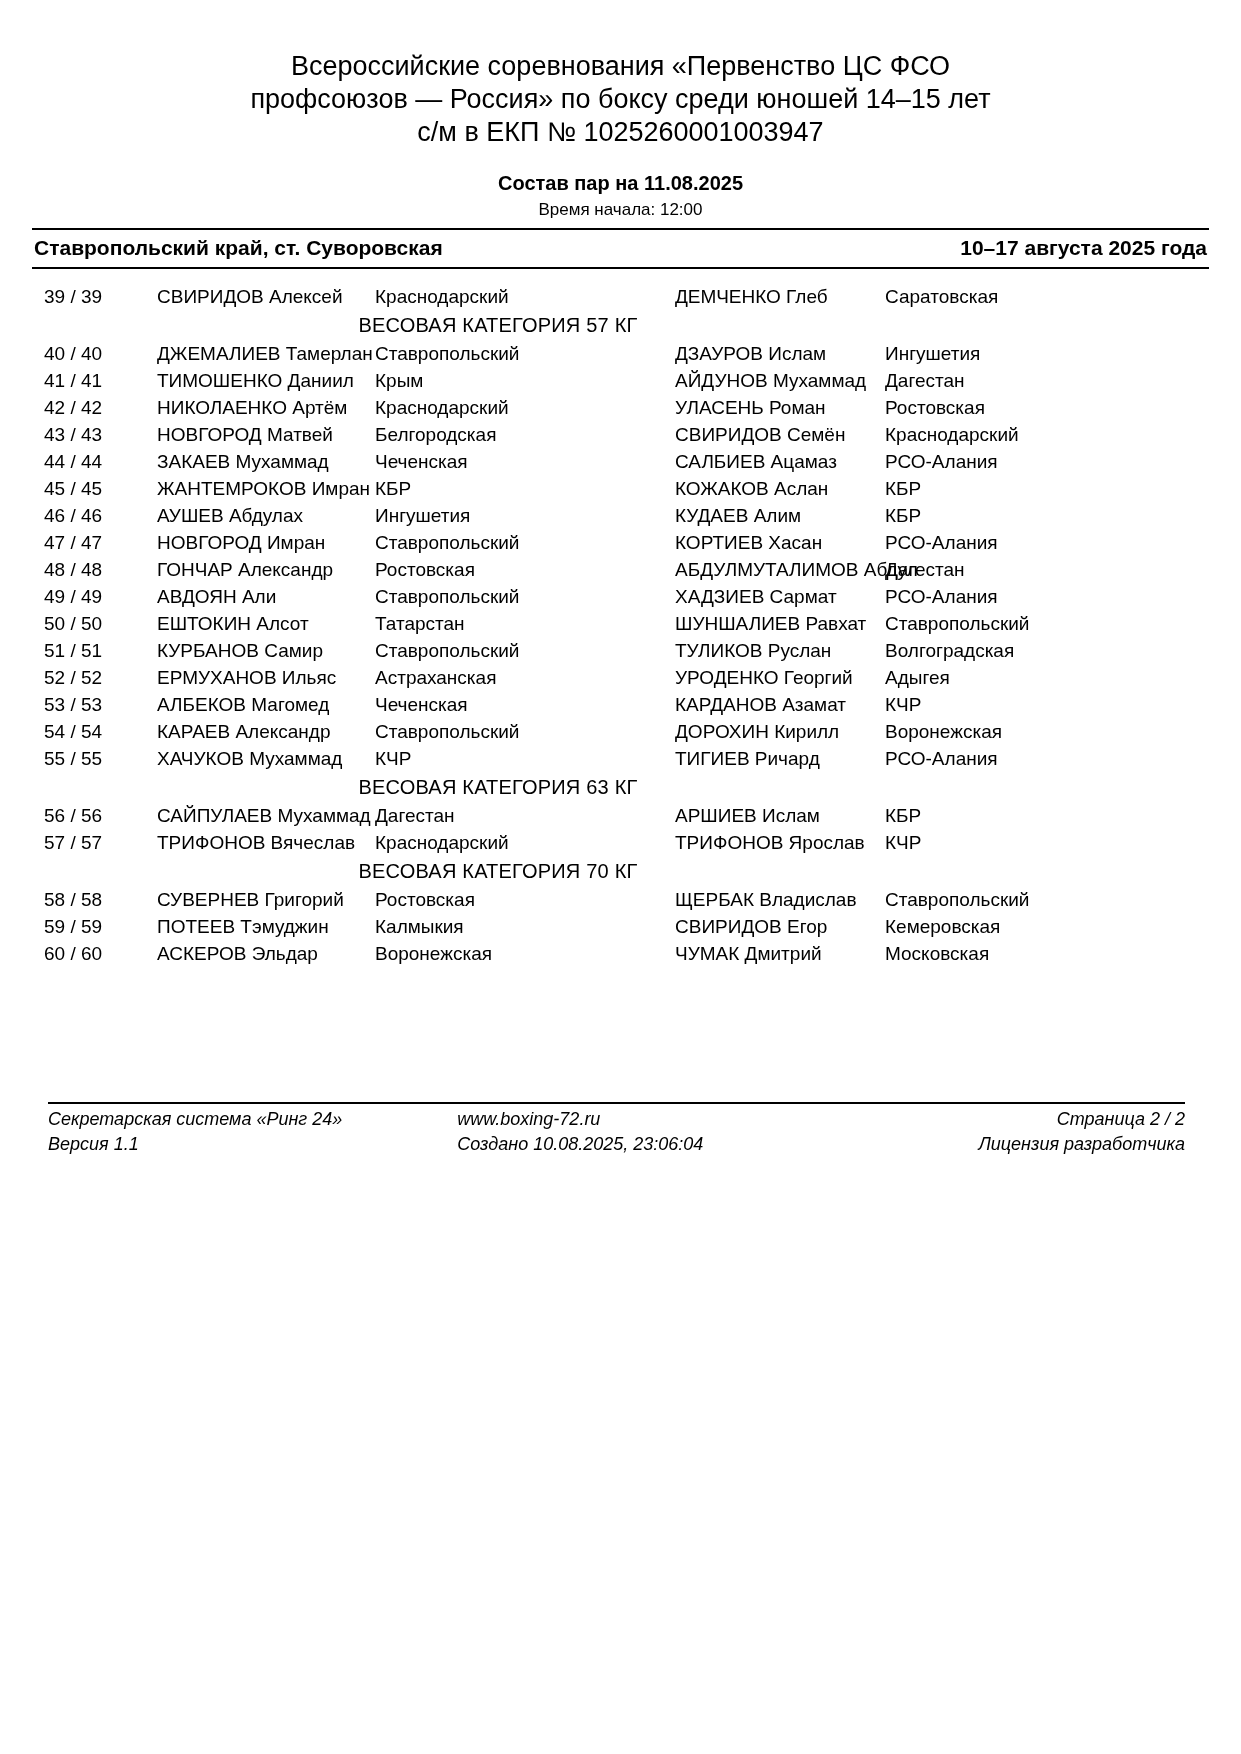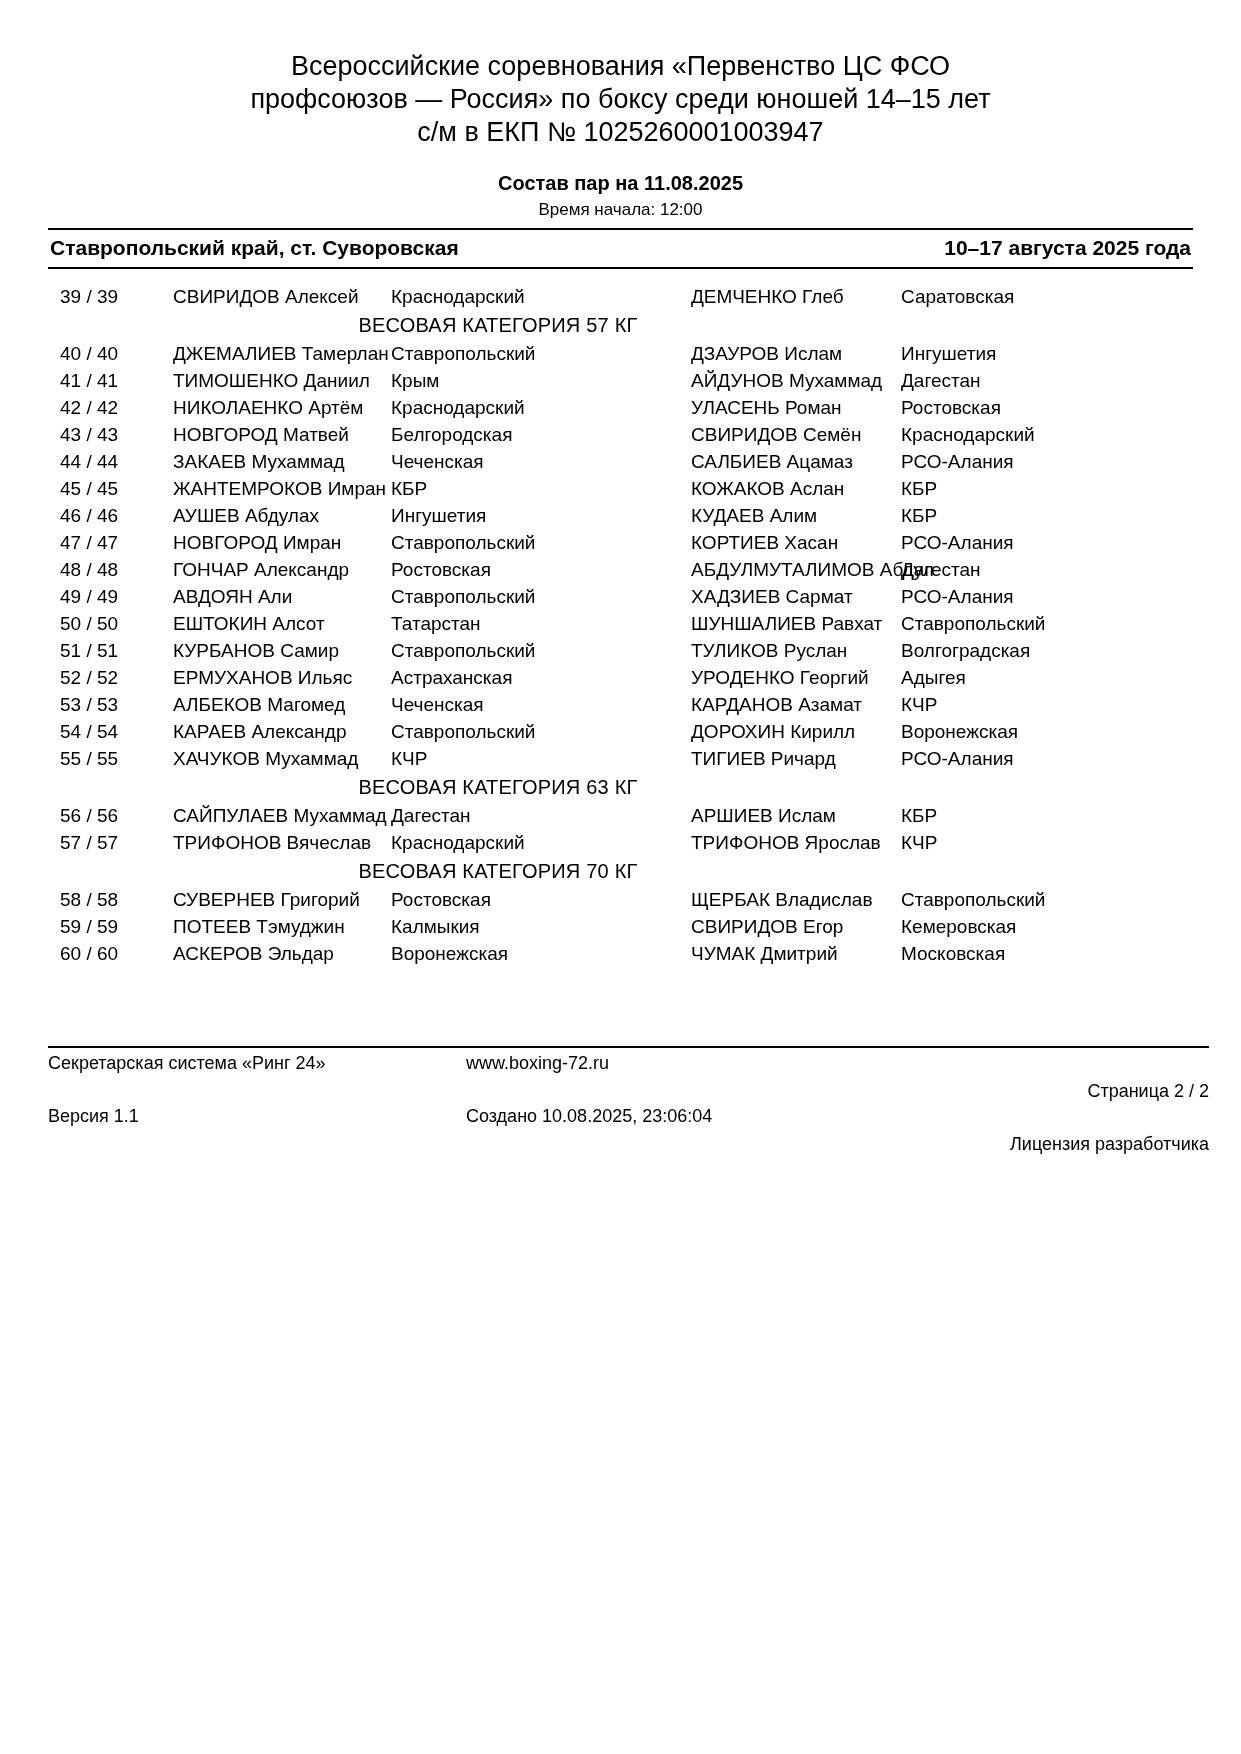--- a/index.html
+++ b/index.html
@@ -15,21 +15,21 @@
     position: relative;
     font-family: "Liberation Sans", "DejaVu Sans", sans-serif;
     color: #000000;
     -webkit-font-smoothing: antialiased;
   }
   .page {
     position: absolute;
     left: 0; top: 0;
     width: 1241px;
     height: 1229px;
-    padding: 0 48px;
+    padding: 0 32px;
   }
 
   
   .title-block {
     padding-top: 50px;
     text-align: center;
   }
   .title-line {
     font-size: 27px;
     line-height: 33px;
@@ -95,36 +95,37 @@
     font-size: 20px;
     font-weight: normal;
     letter-spacing: 0.2px;
     padding-right: 245px;
   }
 
   
   .footer {
     position: absolute;
     left: 48px;
-    right: 32px;
+    right: 56px;
     bottom: 72px;
+    font-style: italic;
   }
   .footer-rule {
     border-top: 2px solid #000;
     margin-bottom: 3px;
   }
   .footer-row {
     display: flex;
     font-size: 18px;
     line-height: 25px;
     white-space: nowrap;
   }
   .f-left   { flex: 0 0 36%; text-align: left; }
   .f-center { flex: 0 0 32%; text-align: left; }
-  .f-right  { flex: 1 1 auto; text-align: right; margin-top: 28px; }
+  .f-right  { flex: 1 1 auto; text-align: right; }
 </style>
 </head>
 <body>
 
 <div class="page">
 
   <div class="title-block">
     <div class="title-line">Всероссийские соревнования «Первенство ЦС ФСО</div>
     <div class="title-line">профсоюзов — Россия» по боксу среди юношей 14–15 лет</div>
     <div class="title-line">с/м в ЕКП № 1025260001003947</div>

